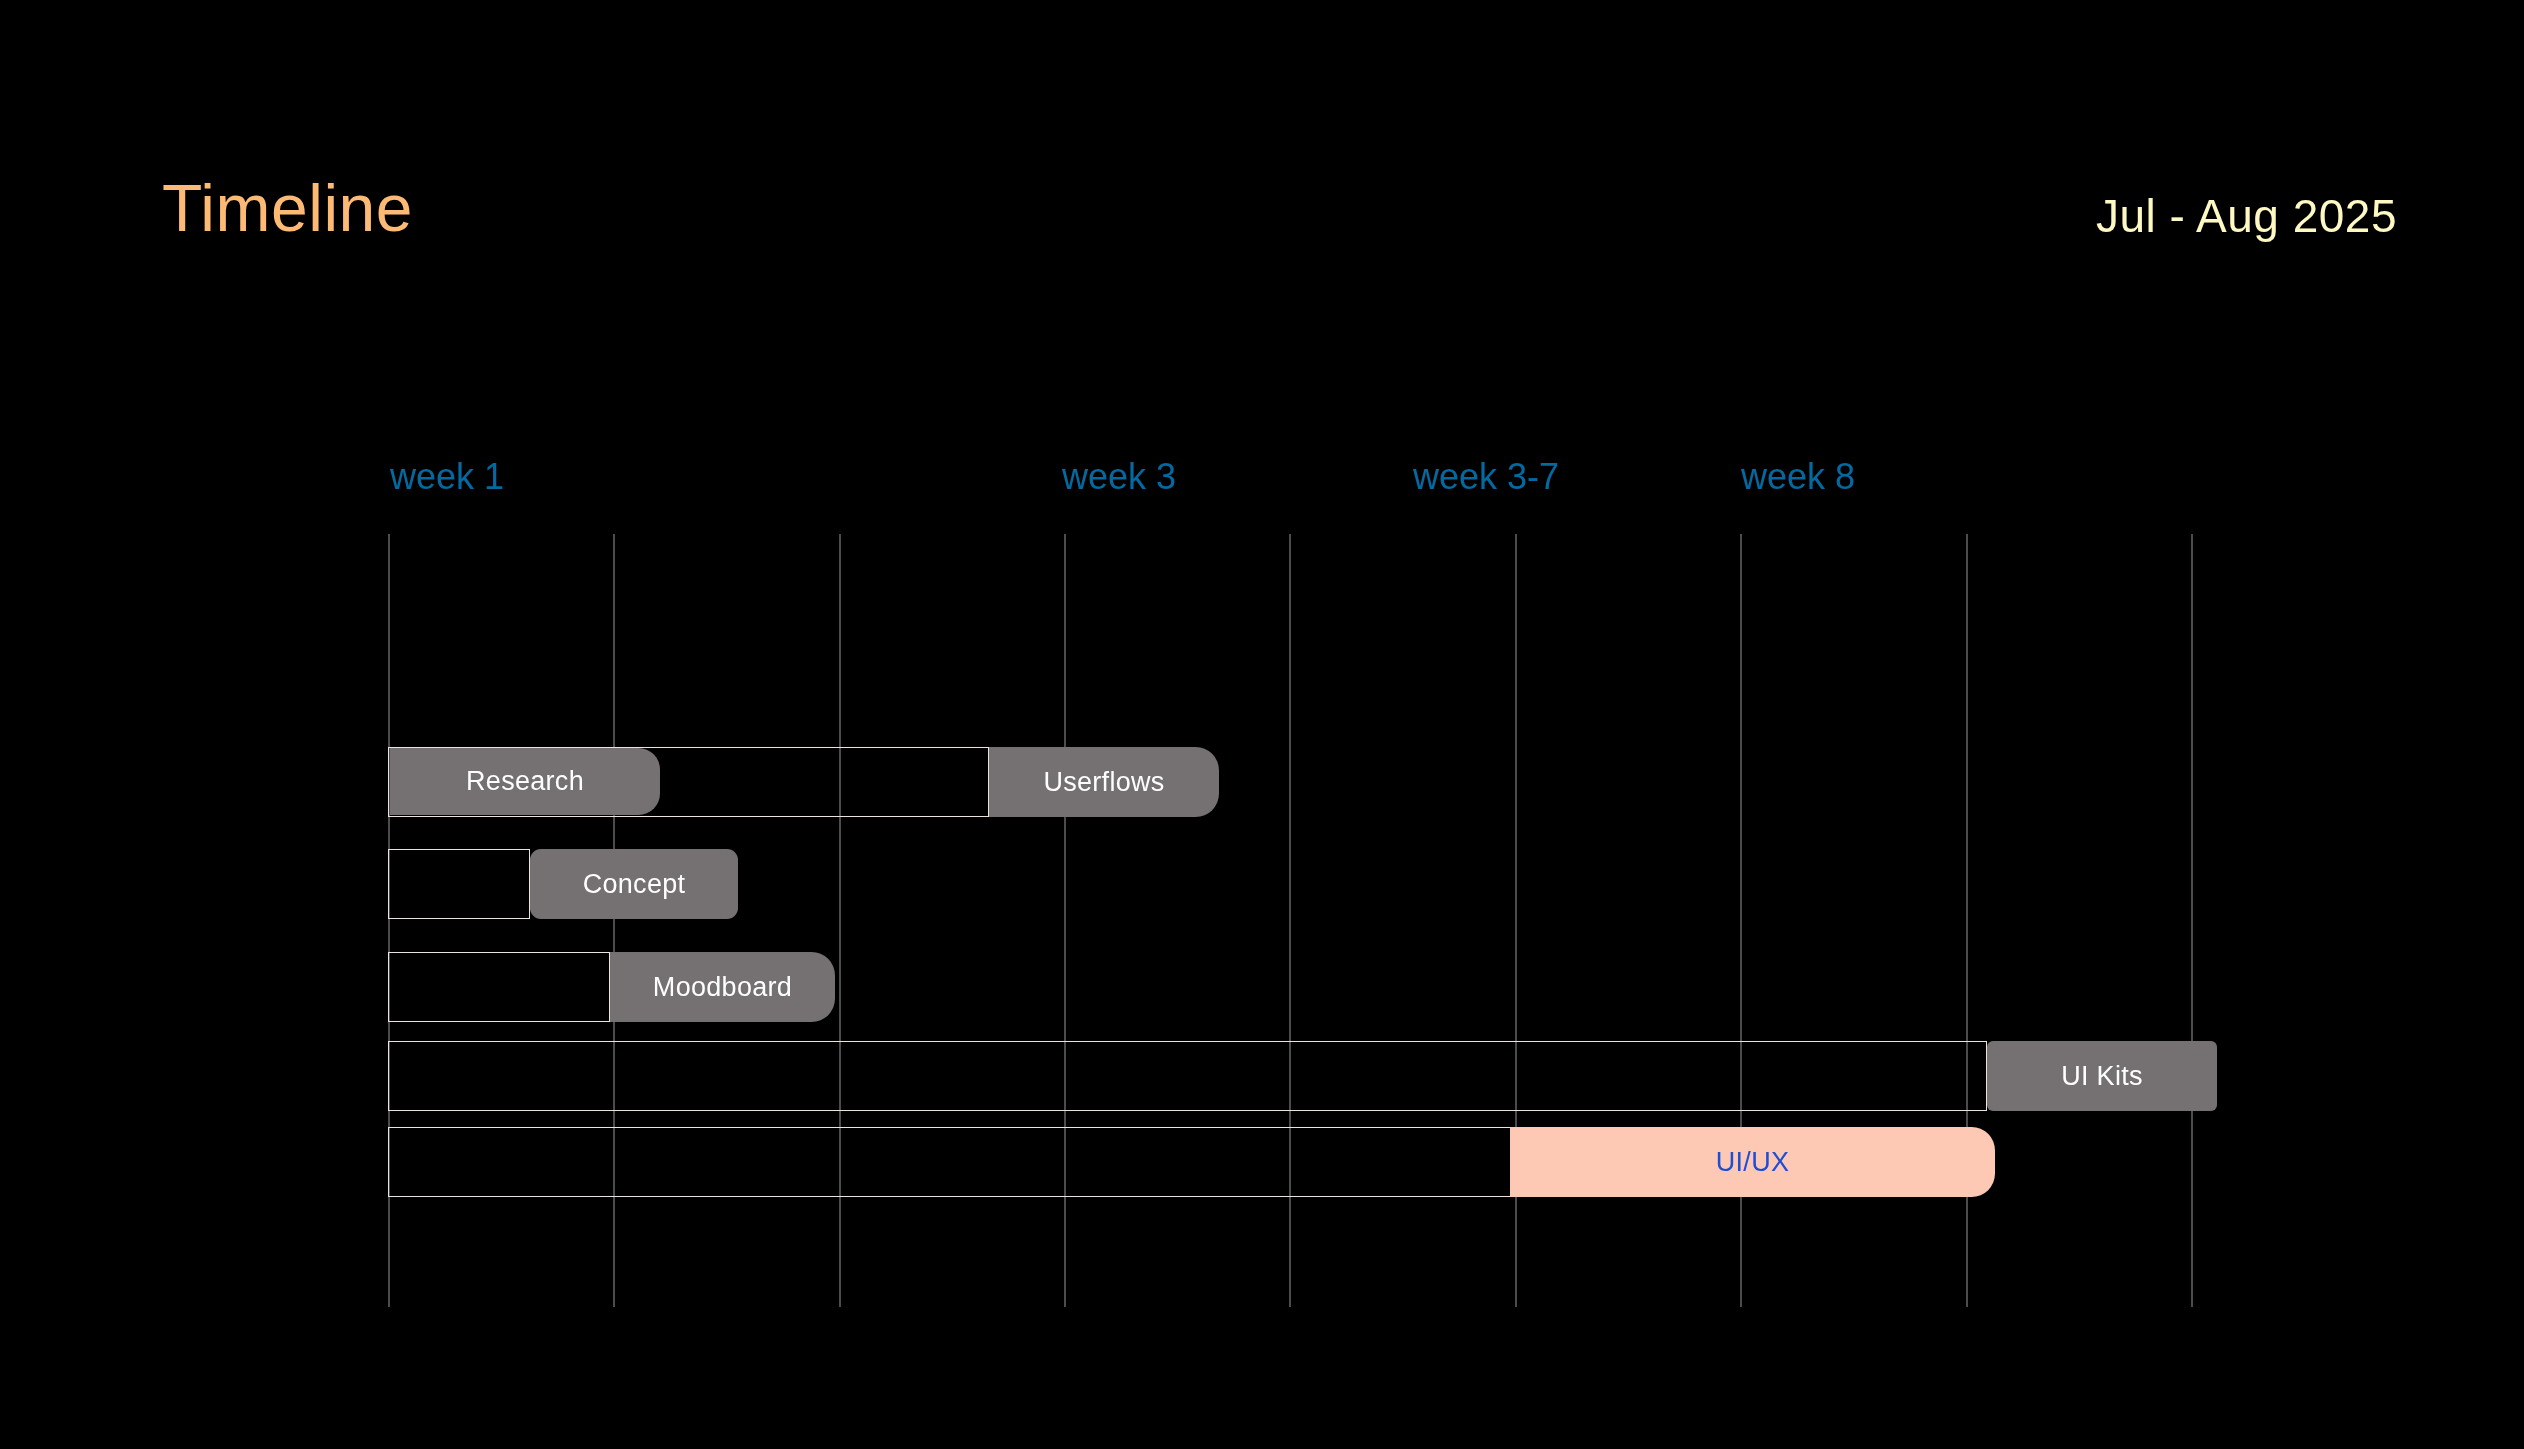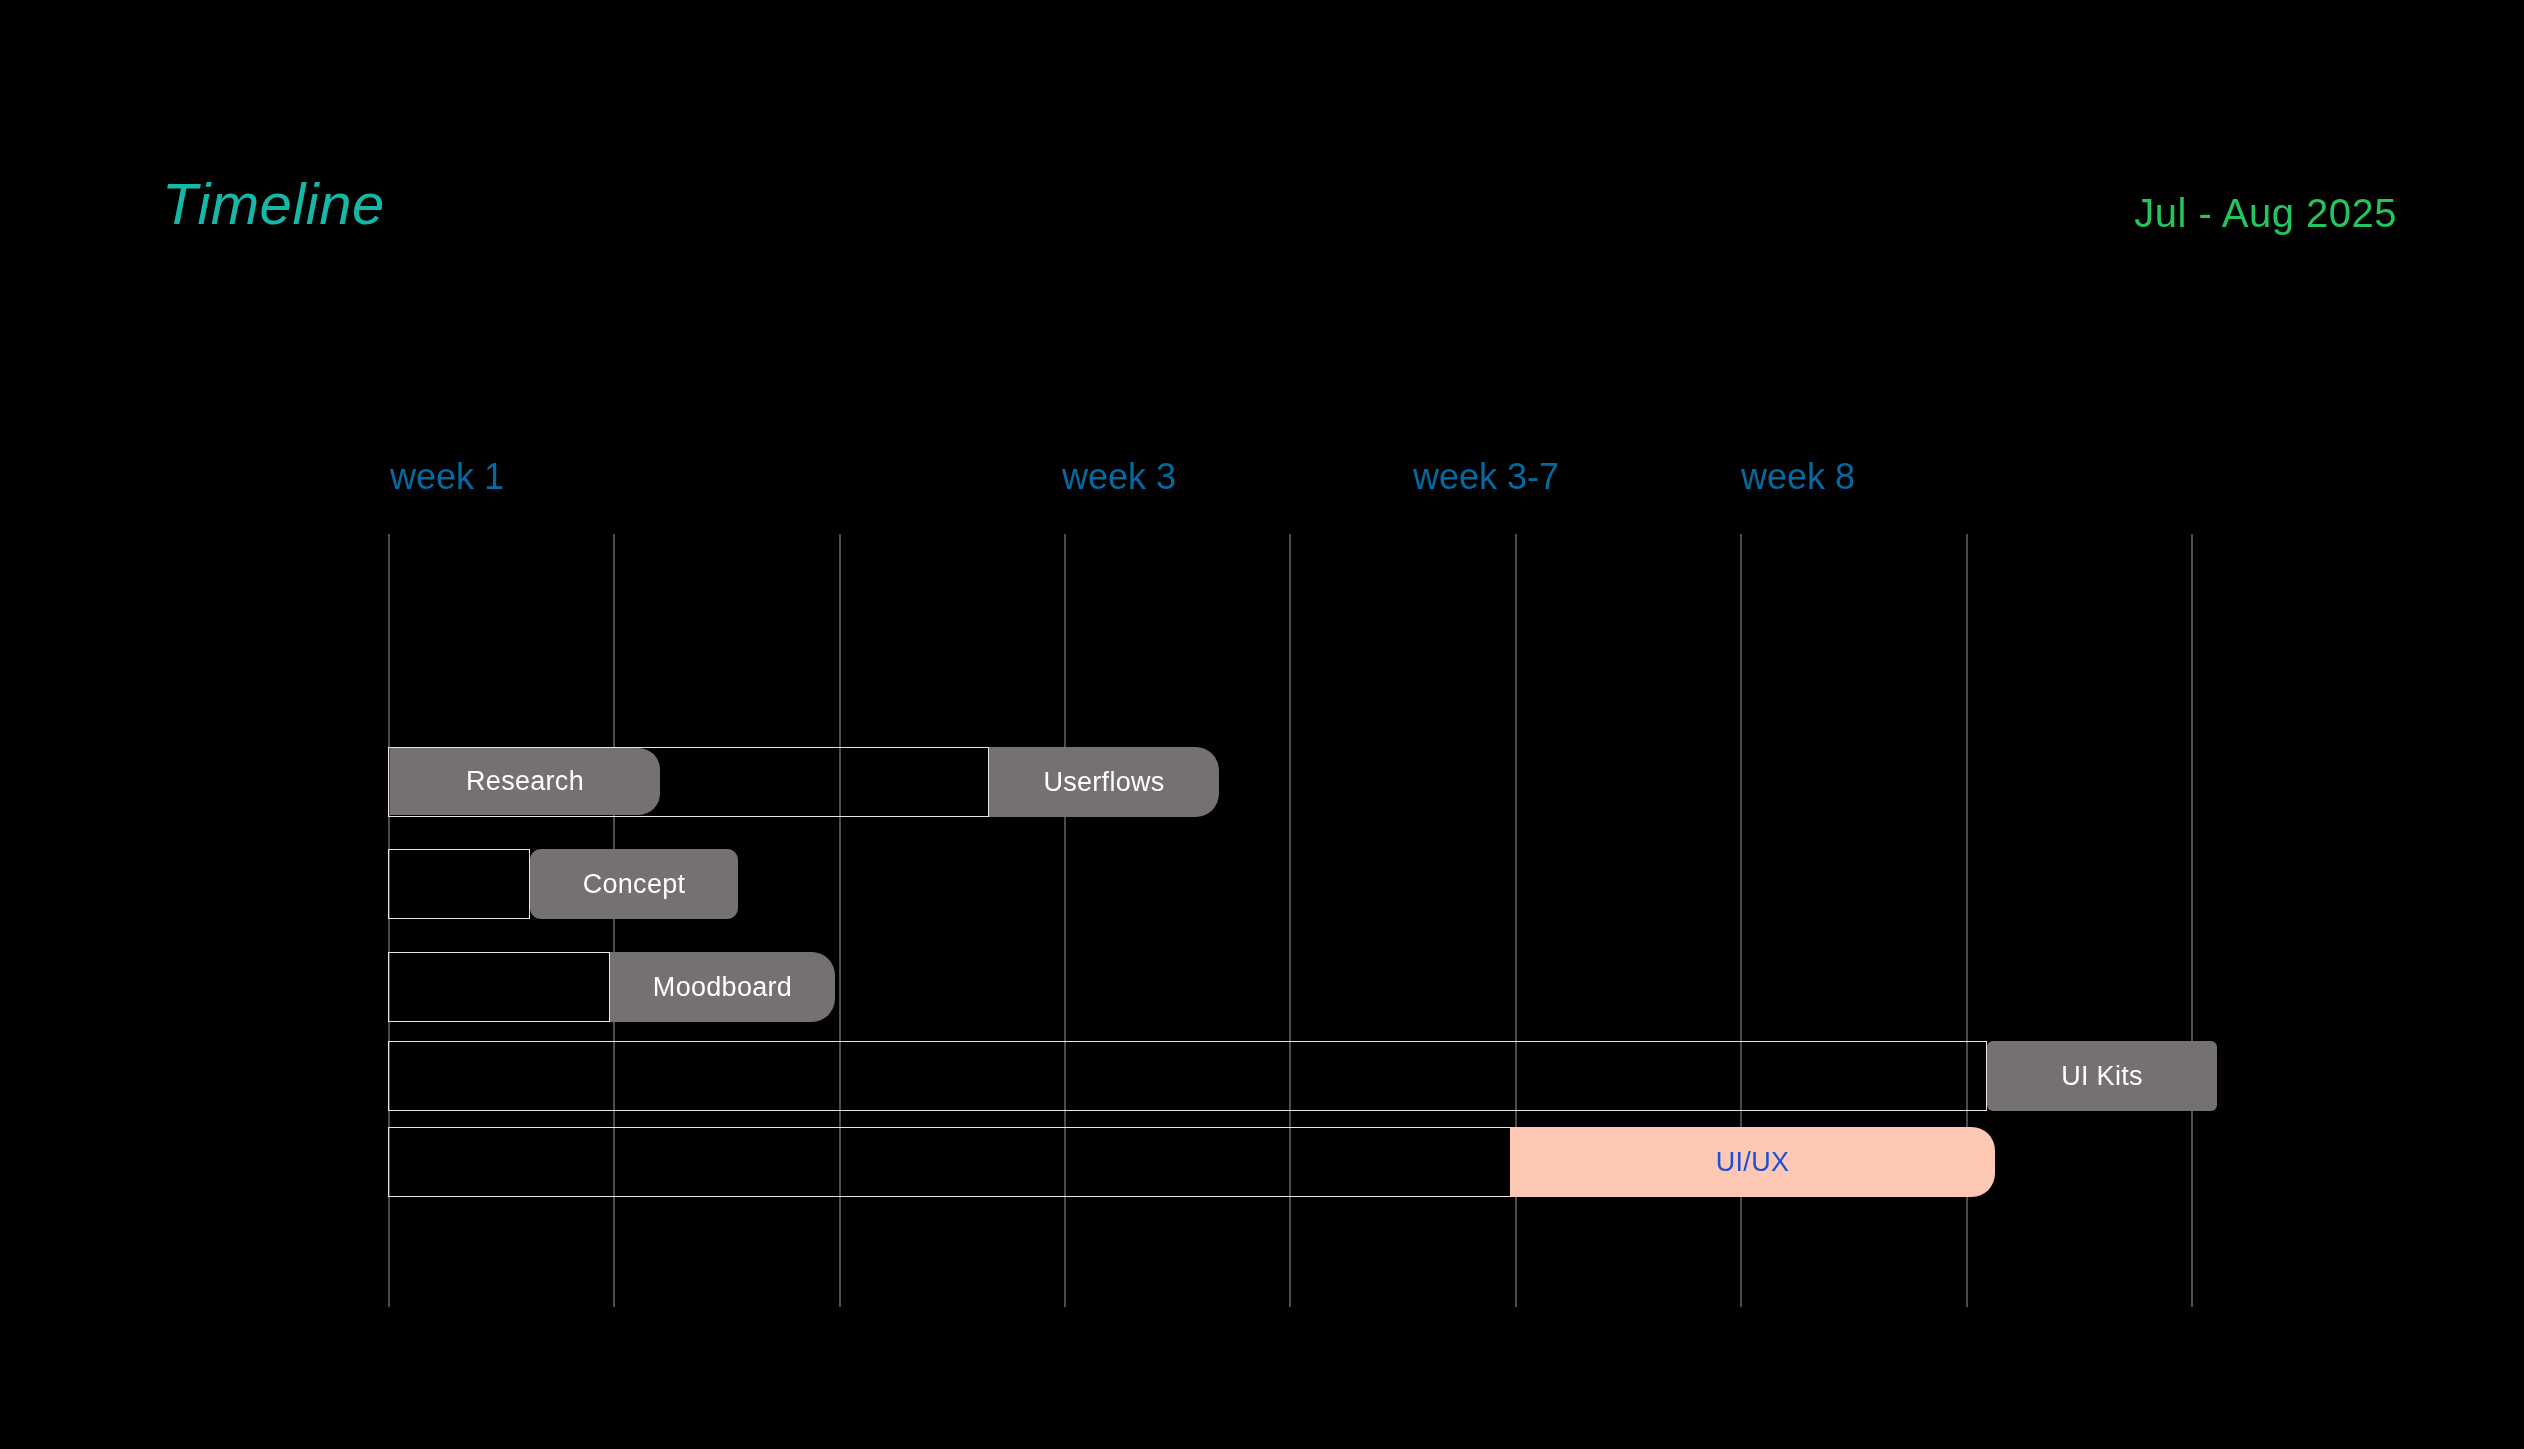--- a/index.html
+++ b/index.html
@@ -12,35 +12,34 @@
     width: 2525px;
     height: 1450px;
     background: #000000;
     overflow: hidden;
     font-family: "Liberation Sans", sans-serif;
   }
   .title {
     position: absolute;
     left: 162px;
     top: 175px;
-    font-size: 58px;
+    font-size: 66px;
     font-weight: 400;
-    color: #14b8a6;
+    color: #fdba74;
     letter-spacing: 0.5px;
     line-height: 1;
     white-space: nowrap;
-    font-style: italic;
   }
   .date-range {
     position: absolute;
     right: 128px;
     top: 193px;
-    font-size: 40px;
+    font-size: 46px;
     font-weight: 400;
-    color: #22c55e;
+    color: #fef9c3;
     line-height: 1;
     letter-spacing: 0.5px;
     white-space: nowrap;
   }
   .week-label {
     position: absolute;
     top: 459px;
     font-size: 36px;
     color: #0369a1;
     line-height: 1;

